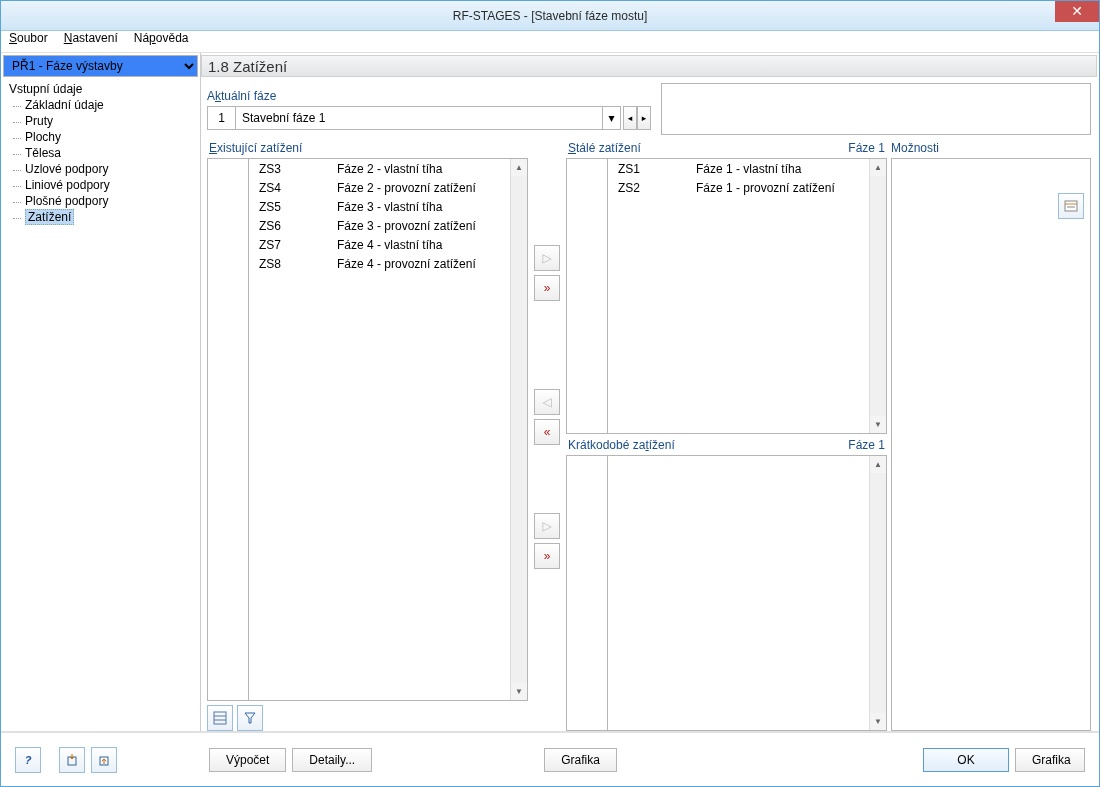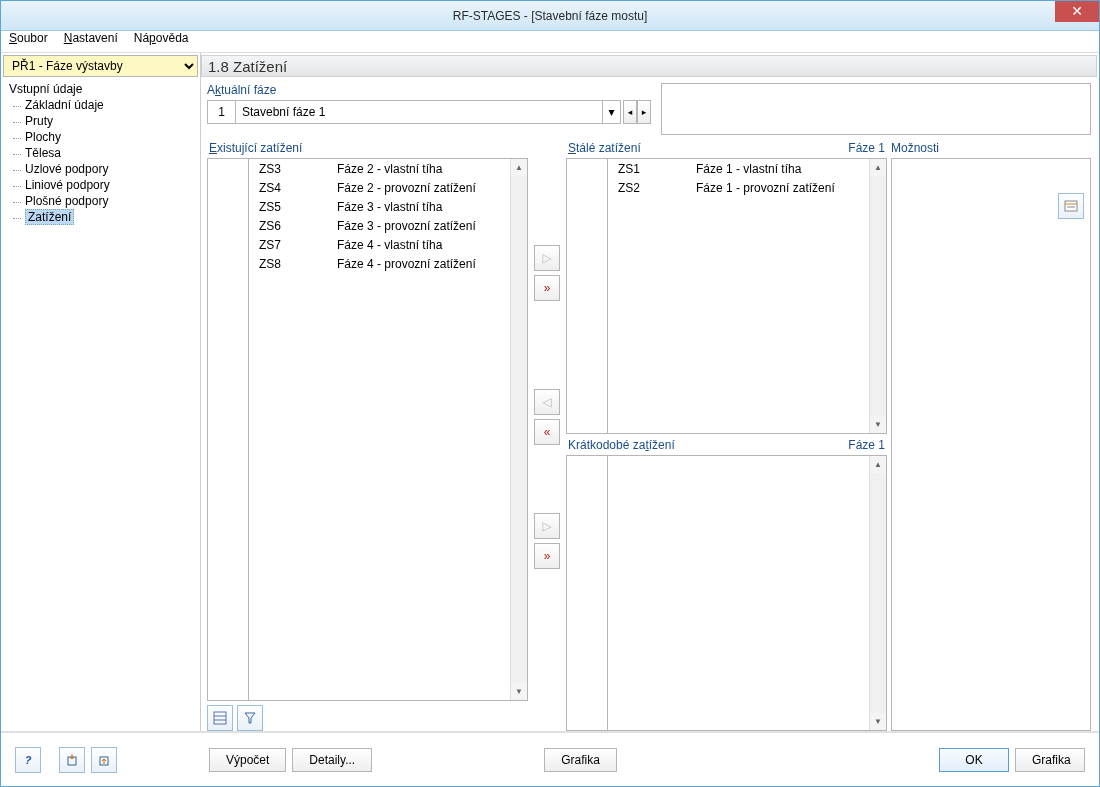--- a/index.html
+++ b/index.html
@@ -6,34 +6,34 @@
 body { margin: 0; background: #fff; }
 .window { width: 1100px; height: 787px; border: 1px solid #5aa4d8; background: #fff; display: flex; flex-direction: column; }
 .titlebar { height: 30px; background: linear-gradient(#eaf4fc,#cfe6f7); border-bottom: 1px solid #9fc9e6; display: flex; align-items: center; position: relative; }
 .titlebar .title { flex: 1; text-align: center; color: #2a2a2a; }
 .titlebar .close { position: absolute; right: 0; top: 0; width: 44px; height: 21px; background: #c8504f; color: #fff; text-align: center; line-height: 20px; font-size: 14px; cursor: pointer; }
 .menubar { height: 22px; display: flex; align-items: flex-start; padding-left: 8px; gap: 16px; border-bottom: 1px solid #e0e0e0; }
 .menubar span u { text-decoration: underline; }
 .content { flex: 1; display: flex; flex-direction: column; padding: 0; }
 .content-top { flex: 1; display: flex; border-bottom: 1px solid #e0e0e0; }
 .sidebar { width: 200px; border-right: 1px solid #ccc; display: flex; flex-direction: column; }
-.sidebar select { margin: 2px; height: 22px; border: 1px solid #b5b5b5; background: #fef9c3; padding-left: 4px; }
+.sidebar select { margin: 2px; height: 22px; border: 1px solid #b5b5b5; background: #3b82f6; padding-left: 4px; }
 .tree { padding: 2px 0 0 8px; }
 .tree .root { padding: 1px 0; }
 .tree .node { padding: 1px 0 1px 16px; position: relative; }
 .tree .node::before { content: ""; position: absolute; left: 4px; top: 9px; width: 8px; border-top: 1px dotted #999; }
 .tree .selected span { background: #bcd8f5; border: 1px dotted #7aa; padding: 0 2px; }
 .main { flex: 1; display: flex; flex-direction: column; }
 .main-header { height: 22px; background: linear-gradient(#f4f5f6,#e3e4e6); border: 1px solid #d0d0d0; margin: 2px 2px 0 0; display: flex; align-items: center; padding-left: 6px; color: #333; font-size: 15px; }
 .main-body { flex: 1; padding: 6px 8px 0 6px; display: flex; flex-direction: column; gap: 6px; }
 .row1 { display: flex; gap: 10px; }
 .group { border: none; }
 .group-label { color: #1a4d8a; padding-bottom: 3px; }
 .group-label u { text-decoration: underline; }
-.phase-box { flex: 1; }
+.phase-box { flex: 1; margin-top: 6px; }
 .phase-select { display: flex; height: 24px; border: 1px solid #b5b5b5; background: #fff; }
 .phase-select .num { width: 28px; border-right: 1px solid #b5b5b5; text-align: center; line-height: 22px; }
 .phase-select .txt { flex: 1; padding-left: 6px; line-height: 22px; }
 .phase-select .dd { width: 18px; border-left: 1px solid #b5b5b5; text-align: center; line-height: 22px; cursor: pointer; }
 .spinners { display: flex; flex-direction: row; margin-left: 2px; }
 .spinners button { width: 14px; height: 24px; border: 1px solid #b5b5b5; background: linear-gradient(#fff,#eee); font-size: 9px; padding: 0; cursor: pointer; line-height: 10px; }
 .row2 { flex: 1; display: flex; gap: 4px; }
 .col-left { flex: 1; display: flex; flex-direction: column; }
 .col-mid { width: 30px; display: flex; flex-direction: column; align-items: center; gap: 4px; }
 .col-right { flex: 1; display: flex; flex-direction: column; gap: 4px; }
@@ -260,17 +260,17 @@
             <polyline points="7,11 7,6 5,8" fill="none" stroke="#cc6600"></polyline>
             <polyline points="7,6 9,8" fill="none" stroke="#cc6600"></polyline>
           </svg>
       </div>
       <div style="width:80px"></div>
       <button class="btn">Výpočet</button>
       <button class="btn">Detaily...</button>
       <div style="width:160px"></div>
       <button class="btn">Grafika</button>
       <div class="sp"></div>
-      <button class="btn primary" style="width:70px">OK</button>
+      <button class="btn primary" style="width:86px">OK</button>
       <button class="btn" style="width:70px">Grafika</button>
     </div>
   </div>
 </div>
 
 </body></html>

